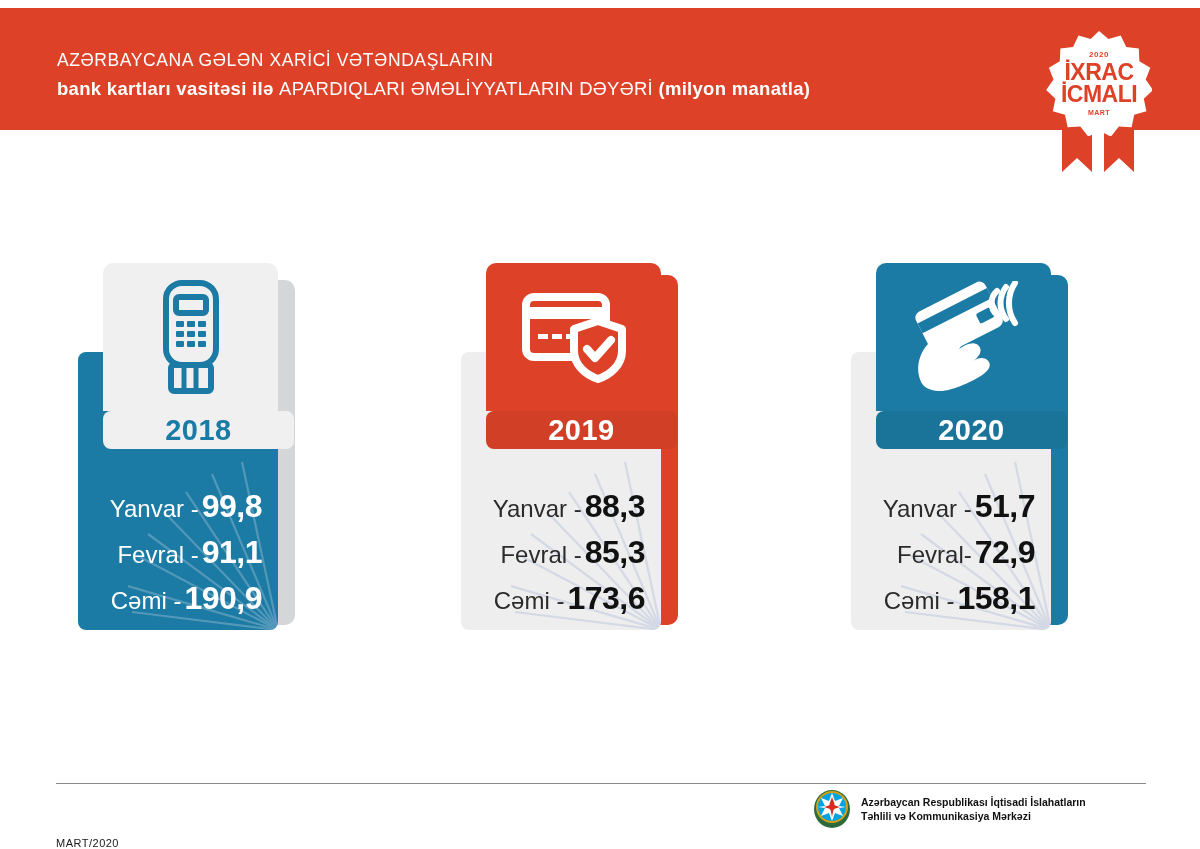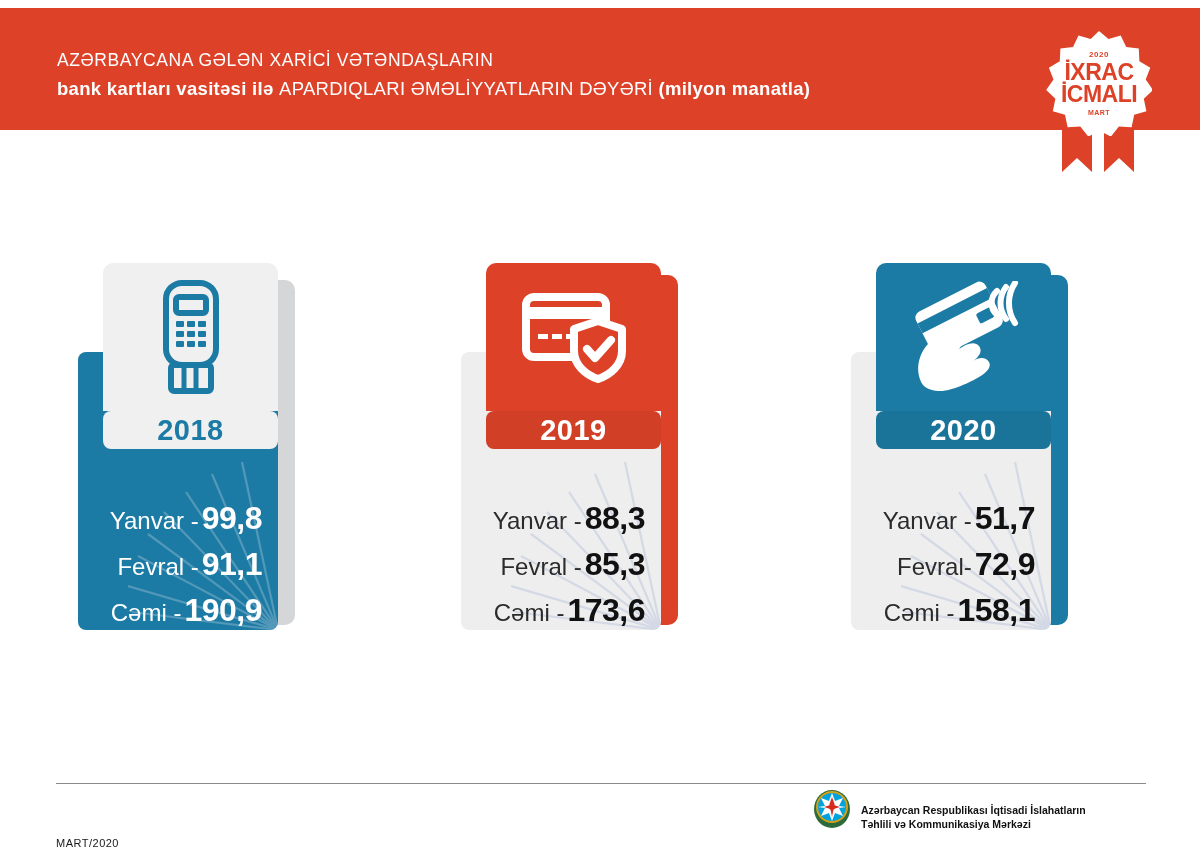--- a/index.html
+++ b/index.html
@@ -62,21 +62,21 @@
     border-radius:10px;
   }
   
   .icon-panel{
     position:absolute;left:43px;top:263px;width:175px;height:148px;
     border-radius:10px 10px 0 0;
     display:flex;align-items:center;justify-content:center;
   }
   
   .year-tab{
-    position:absolute;left:43px;top:411px;width:175px;height:38px;
+    position:absolute;left:43px;top:411px;width:191px;height:38px;
     border-radius:8px;
     display:flex;align-items:center;justify-content:center;
   }
   .year-tab span{
     font-size:29px;font-weight:bold;letter-spacing:.5px;line-height:1;
   }
   
   .body-panel{
     position:absolute;left:18px;top:352px;width:200px;height:278px;
     border-radius:8px;
@@ -85,21 +85,21 @@
   .body-fill{position:absolute;inset:0;}
   .rays{position:absolute;right:0;bottom:0;width:150px;height:170px;opacity:.5;}
   .stats{
     position:absolute;right:16px;bottom:4px;
     text-align:right;line-height:1;
   }
   .stat-row{
     white-space:nowrap;margin-bottom:14px;
     display:block;
   }
-  .stat-row:last-child{margin-bottom:0;}
+  .stat-row:last-child{margin-bottom:12px;}
   .stat-label{font-size:24px;font-weight:400;letter-spacing:0;}
   .stat-value{font-size:32px;font-weight:bold;letter-spacing:-.5px;margin-left:3px;}
 
   
   
   .vA .backdrop{background:#d4d6d8;}
   .vA .icon-panel{background:#f0f0f0;}
   .vA .year-tab{background:#f0f0f0;}
   .vA .year-tab span{color:#1c7ba5;}
   .vA .body-fill{background:#1c7ba5;}
@@ -132,21 +132,21 @@
   .footer-rule{
     position:absolute;left:56px;top:783px;width:1090px;height:1px;
     background:#8a8a8a;
   }
   .footer-date{
     position:absolute;left:56px;top:837px;
     font-size:11px;font-weight:normal;color:#1a1a1a;letter-spacing:.5px;
   }
   .footer-org{
     position:absolute;left:812px;top:787px;
-    display:flex;align-items:flex-end;gap:9px;
+    display:flex;align-items:center;gap:9px;
   }
   .org-emblem{width:40px;height:44px;flex:0 0 auto;}
   .org-lines{line-height:14px;}
   .org-line{font-size:10.5px;color:#111;font-weight:bold;white-space:nowrap;}
 </style>
 </head>
 <body>
 
 <div id="page">
 

